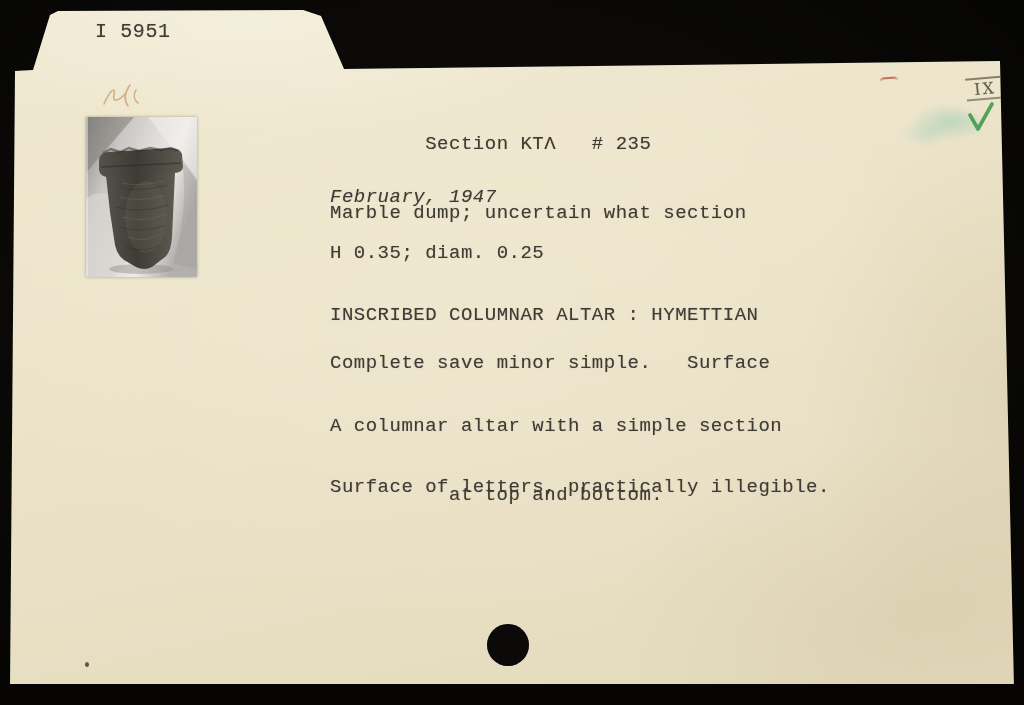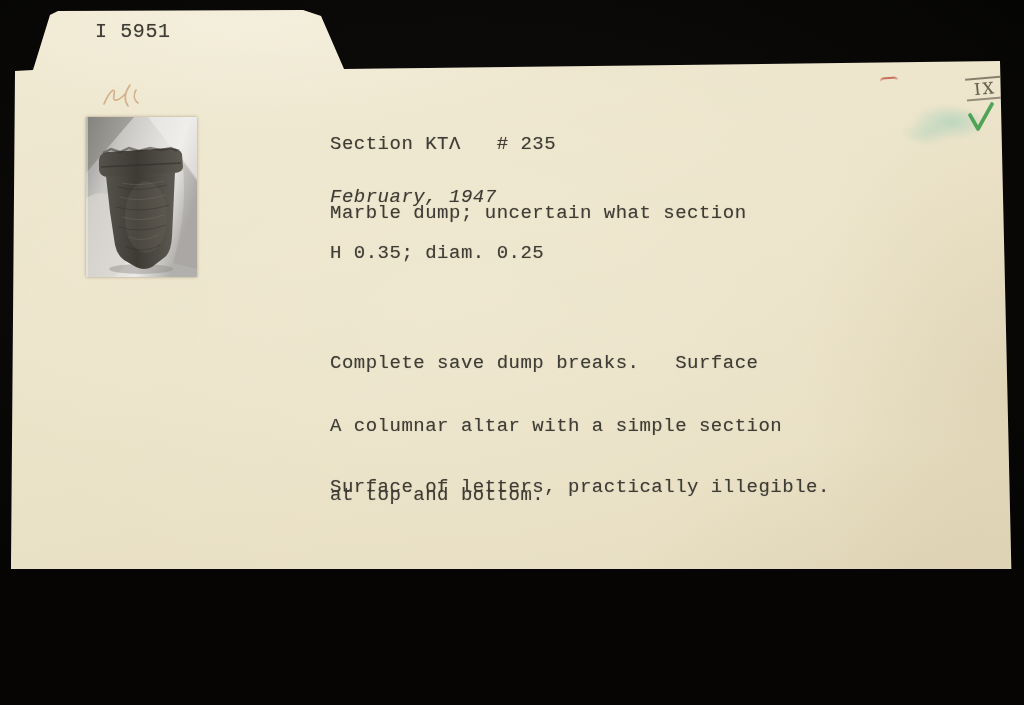--- a/index.html
+++ b/index.html
@@ -4,21 +4,21 @@
 <style>
   html, body {
     margin: 0;
     padding: 0;
     background: #060504;
     font-family: "Liberation Sans", sans-serif;
   }
   .stage {
     position: relative;
     width: 1024px;
-    height: 569px;
+    height: 684px;
     overflow: hidden;
     background: radial-gradient(ellipse at 45% 45%, #12100d 0%, #0a0908 55%, #040403 100%);
   }
   
   .bottom-edge-line {
     position: absolute;
     left: 14px;
     top: 687px;
     width: 996px;
     height: 3px;
@@ -51,21 +51,21 @@
     font-size: 20px;
     letter-spacing: 0.6px;
   }
   .typed-block {
     position: absolute;
     inset: 0;
     font-size: 19px;
     letter-spacing: 0.5px;
   }
   .para { position: absolute; left: 330px; margin: 0; }
-  .line { display: block; line-height: 25px; }
+  .line { display: block; line-height: 25px; text-align: center; }
   .p0 { top: 88px; }
   .p1 { top: 141px; font-style: italic; }
   .p2 { top: 197px; }
   .p3 { top: 259px; }
   .p4 { top: 307px; }
   .p5 { top: 370px; }
   .p6 { top: 431px; }
 
   .photo {
     position: absolute;
@@ -204,22 +204,25 @@
       <p class="para p0 typed">
         <span class="line">Section ΚΤΛ   # 235</span>
         <span class="line">Marble dump; uncertain what section</span>
       </p>
       <p class="para p1 typed">
         <span class="line">February, 1947</span>
       </p>
       <p class="para p2 typed">
         <span class="line">H 0.35; diam. 0.25</span>
       </p>
+      <p class="para p3 typed">
+        <span class="line">INSCRIBED COLUMNAR ALTAR : HYMETTIAN</span>
+      </p>
       <p class="para p4 typed">
-        <span class="line">Complete save dump breaks.   Surface</span>
+        <span class="line">Complete save minor simple.   Surface</span>
       </p>
       <p class="para p5 typed">
         <span class="line">A columnar altar with a simple section</span>
         <span class="line">at top and bottom.</span>
       </p>
       <p class="para p6 typed">
         <span class="line">Surface of letters, practically illegible.</span>
       </p>
     </div>
 

